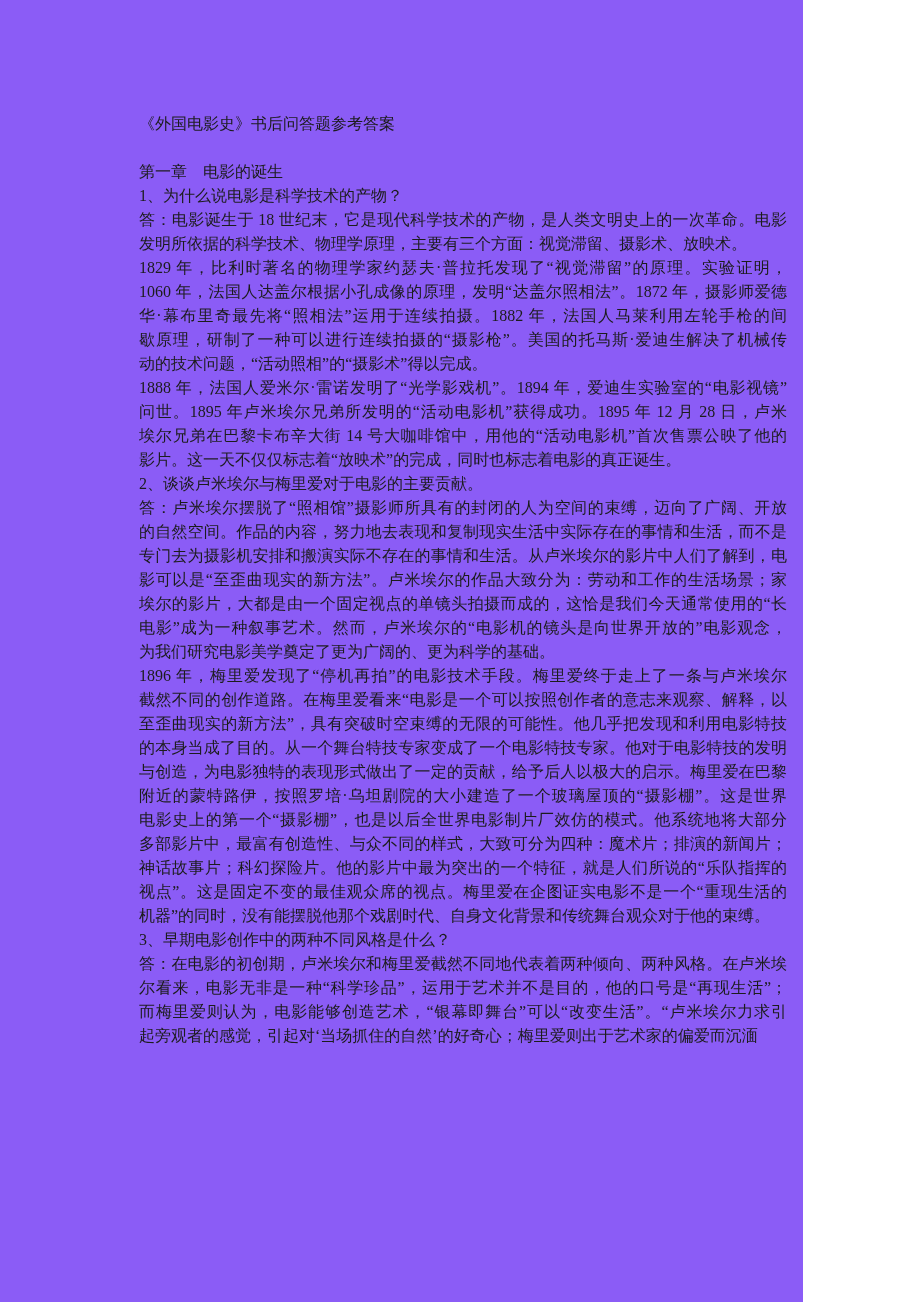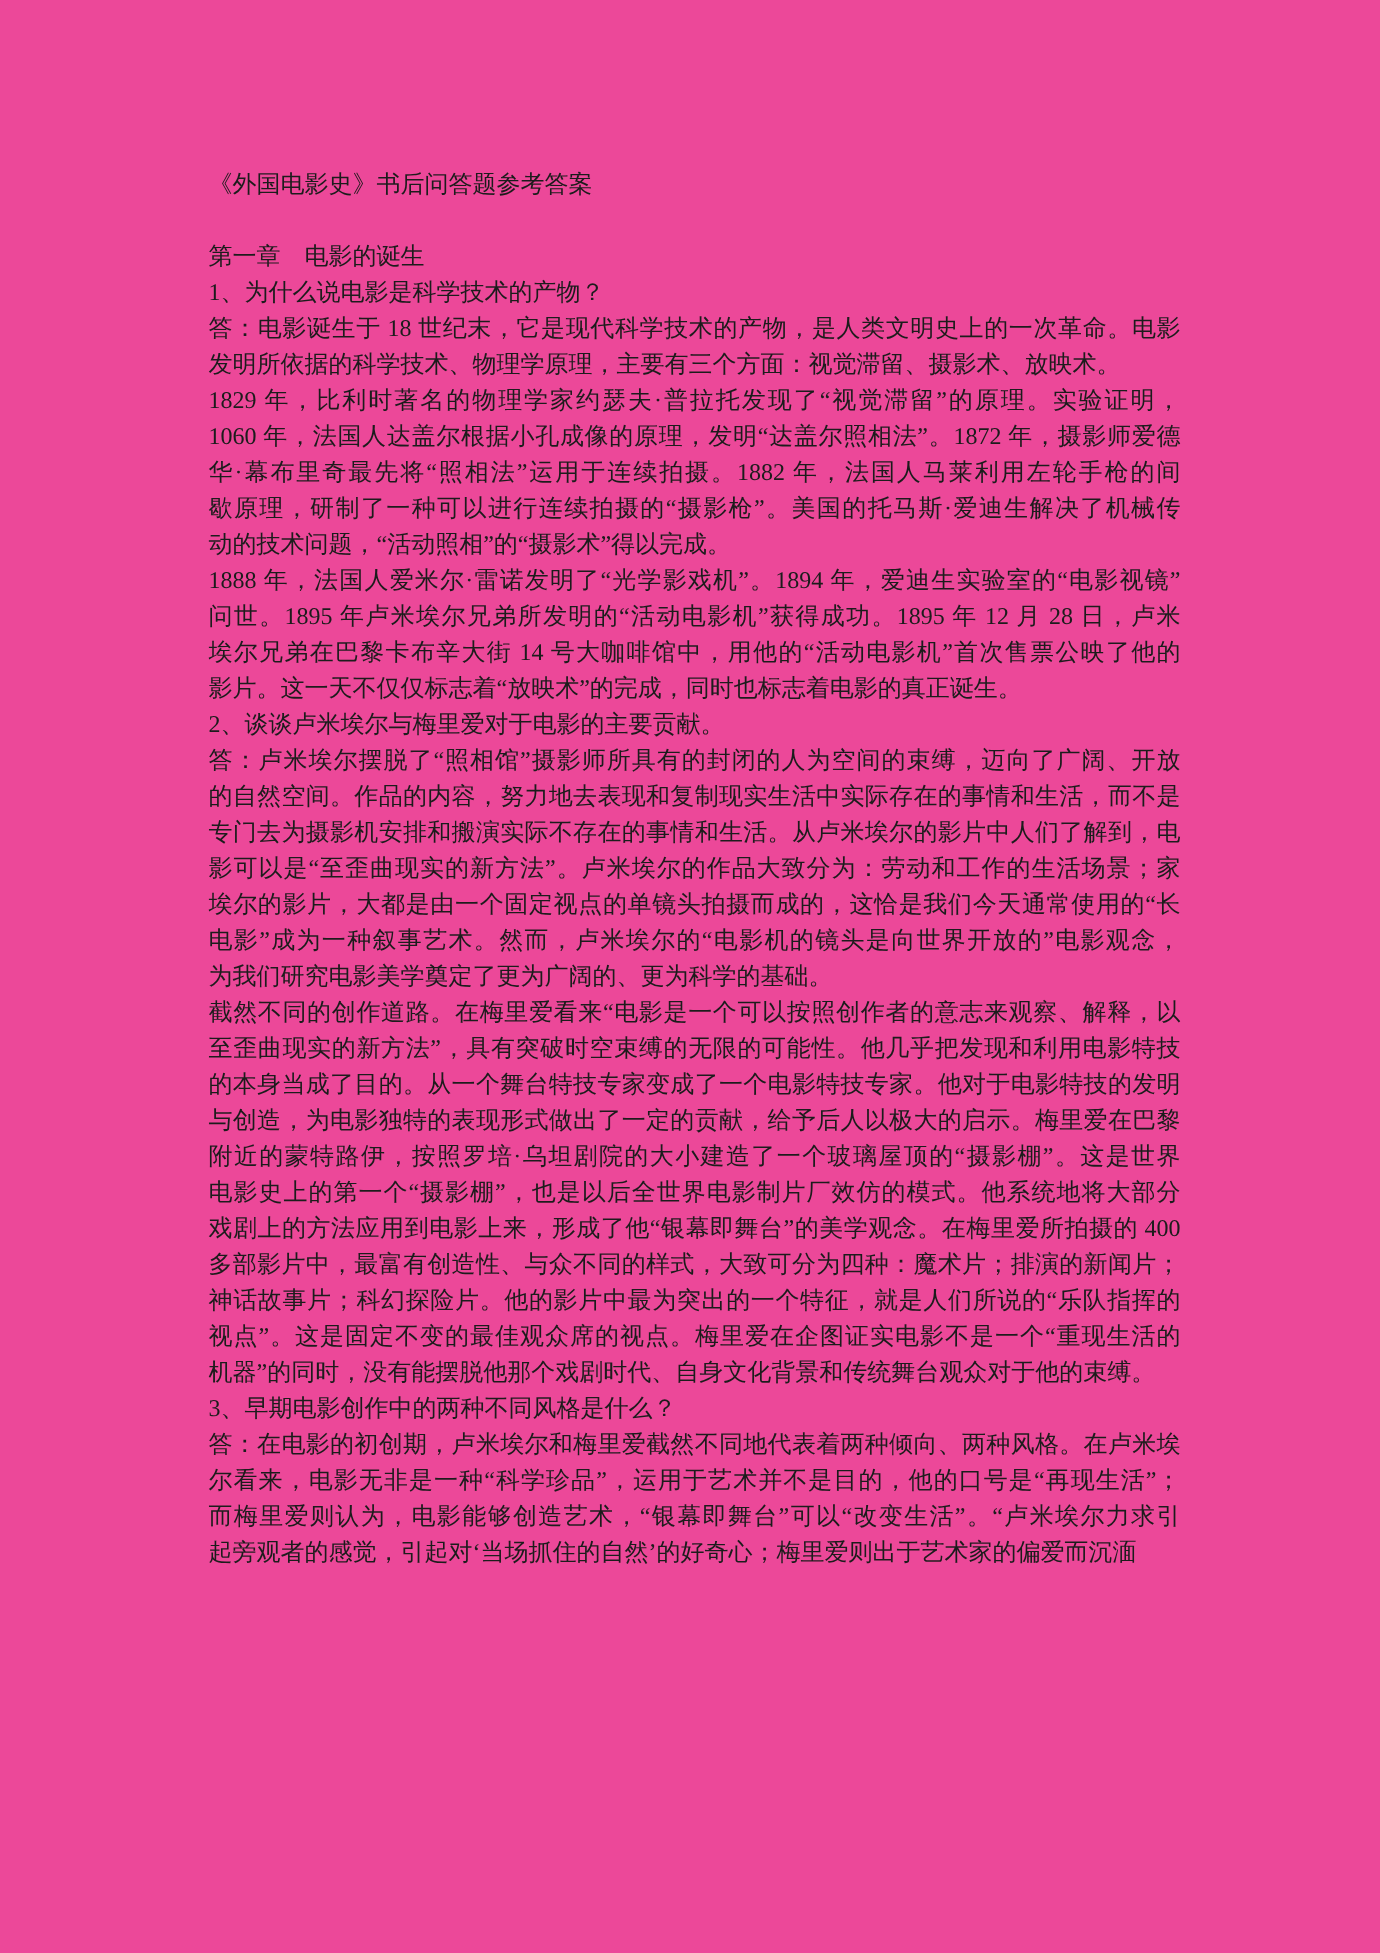--- a/index.html
+++ b/index.html
@@ -2,23 +2,23 @@
 <html><head>
 <meta charset="utf-8">
 <style>
   html, body {
     margin: 0;
     padding: 0;
     background: #ffffff;
   }
   .page {
     position: relative;
-    width: 920px;
+    width: 803px;
     height: 1302px;
-    background: #ec4899;
+    background: #8b5cf6;
     overflow: hidden;
   }
   .doc {
     position: absolute;
     left: 139px;
     top: 112px;
     width: 648px;
     color: #1c1c1c;
     font-family: "Liberation Serif", "DejaVu Serif", serif;
     font-size: 16px;
@@ -56,27 +56,27 @@
       <div class="line justify">埃尔兄弟在巴黎卡布辛大街 14 号大咖啡馆中，用他的“活动电影机”首次售票公映了他的</div>
       <div class="line">影片。这一天不仅仅标志着“放映术”的完成，同时也标志着电影的真正诞生。</div>
       <div class="line">2、谈谈卢米埃尔与梅里爱对于电影的主要贡献。</div>
       <div class="line justify">答：卢米埃尔摆脱了“照相馆”摄影师所具有的封闭的人为空间的束缚，迈向了广阔、开放</div>
       <div class="line justify">的自然空间。作品的内容，努力地去表现和复制现实生活中实际存在的事情和生活，而不是</div>
       <div class="line justify">专门去为摄影机安排和搬演实际不存在的事情和生活。从卢米埃尔的影片中人们了解到，电</div>
       <div class="line justify">影可以是“至歪曲现实的新方法”。卢米埃尔的作品大致分为：劳动和工作的生活场景；家</div>
       <div class="line justify">埃尔的影片，大都是由一个固定视点的单镜头拍摄而成的，这恰是我们今天通常使用的“长</div>
       <div class="line justify">电影”成为一种叙事艺术。然而，卢米埃尔的“电影机的镜头是向世界开放的”电影观念，</div>
       <div class="line">为我们研究电影美学奠定了更为广阔的、更为科学的基础。</div>
+      <div class="line justify">1896 年，梅里爱发现了“停机再拍”的电影技术手段。梅里爱终于走上了一条与卢米埃尔</div>
       <div class="line justify">截然不同的创作道路。在梅里爱看来“电影是一个可以按照创作者的意志来观察、解释，以</div>
       <div class="line justify">至歪曲现实的新方法”，具有突破时空束缚的无限的可能性。他几乎把发现和利用电影特技</div>
       <div class="line justify">的本身当成了目的。从一个舞台特技专家变成了一个电影特技专家。他对于电影特技的发明</div>
       <div class="line justify">与创造，为电影独特的表现形式做出了一定的贡献，给予后人以极大的启示。梅里爱在巴黎</div>
       <div class="line justify">附近的蒙特路伊，按照罗培·乌坦剧院的大小建造了一个玻璃屋顶的“摄影棚”。这是世界</div>
       <div class="line justify">电影史上的第一个“摄影棚”，也是以后全世界电影制片厂效仿的模式。他系统地将大部分</div>
-      <div class="line justify">戏剧上的方法应用到电影上来，形成了他“银幕即舞台”的美学观念。在梅里爱所拍摄的 400</div>
       <div class="line justify">多部影片中，最富有创造性、与众不同的样式，大致可分为四种：魔术片；排演的新闻片；</div>
       <div class="line justify">神话故事片；科幻探险片。他的影片中最为突出的一个特征，就是人们所说的“乐队指挥的</div>
       <div class="line justify">视点”。这是固定不变的最佳观众席的视点。梅里爱在企图证实电影不是一个“重现生活的</div>
       <div class="line">机器”的同时，没有能摆脱他那个戏剧时代、自身文化背景和传统舞台观众对于他的束缚。</div>
       <div class="line">3、早期电影创作中的两种不同风格是什么？</div>
       <div class="line justify">答：在电影的初创期，卢米埃尔和梅里爱截然不同地代表着两种倾向、两种风格。在卢米埃</div>
       <div class="line justify">尔看来，电影无非是一种“科学珍品”，运用于艺术并不是目的，他的口号是“再现生活”；</div>
       <div class="line justify">而梅里爱则认为，电影能够创造艺术，“银幕即舞台”可以“改变生活”。“卢米埃尔力求引</div>
       <div class="line">起旁观者的感觉，引起对‘当场抓住的自然’的好奇心；梅里爱则出于艺术家的偏爱而沉湎</div>
     </div>

